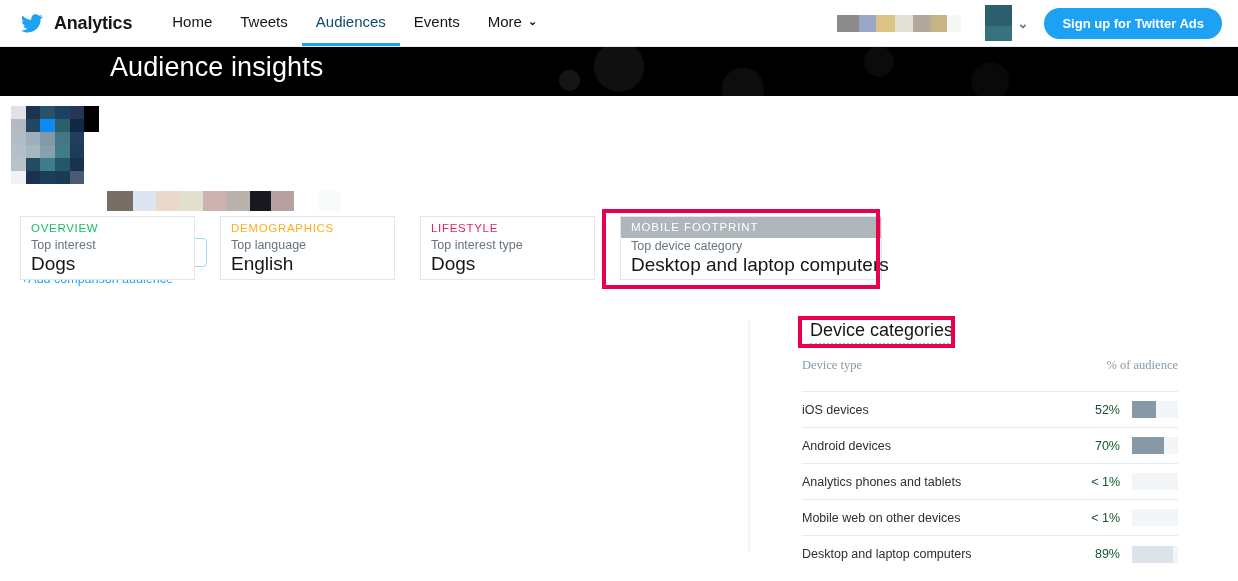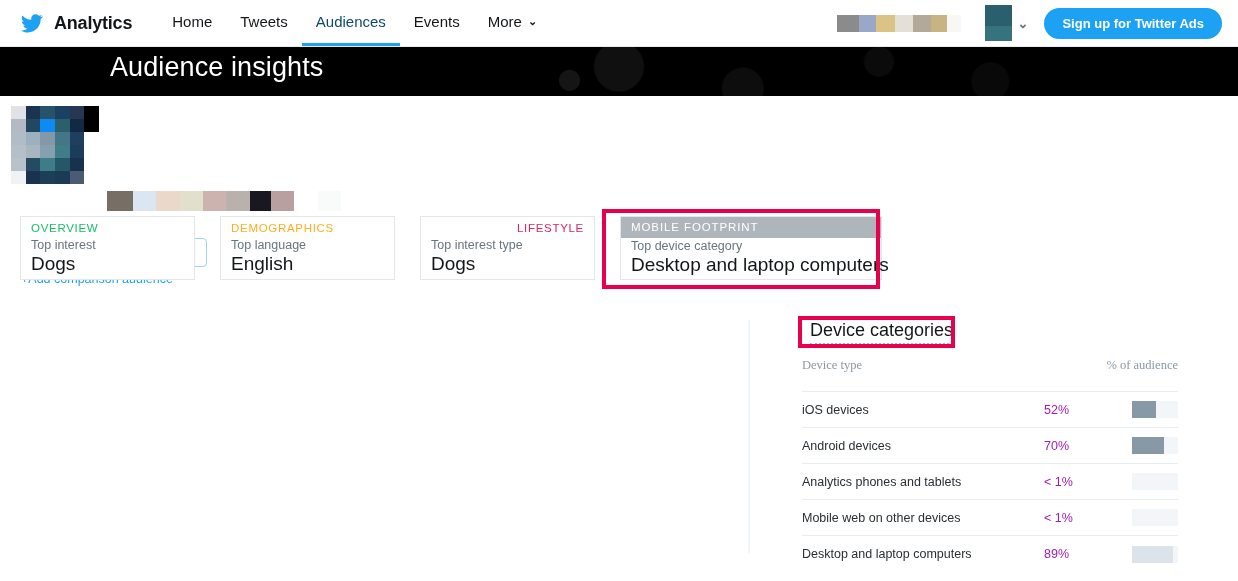--- a/index.html
+++ b/index.html
@@ -197,21 +197,21 @@
   }
   .card.wide { width: 262px; margin-right: 0; padding: 0; }
   .cat {
     font-size: 11.5px;
     letter-spacing: 0.7px;
     font-weight: normal;
     margin-bottom: 4px;
   }
   .cat.overview { color: #17bf63; }
   .cat.demographics { color: #ffad1f; }
-  .cat.lifestyle { color: #e0245e; text-align: right; }
+  .cat.lifestyle { color: #e0245e; }
   .cat.mobile {
     background: #aeb5bb;
     color: #ffffff;
     display: block;
     padding: 4px 10px 5px 10px;
     margin: 0;
     letter-spacing: 0.9px;
   }
   .card-body { padding: 0; }
   .card.wide .card-body { padding: 1px 10px 0 10px; }
@@ -282,23 +282,23 @@
     border-bottom: 1px solid #e6ecf0;
   }
   .trow:last-child { border-bottom: none; }
   .td-type {
     flex: 1;
     font-size: 12.5px;
     color: #292f33;
   }
   .td-pct {
     width: 88px;
-    text-align: left;
+    text-align: right;
     font-size: 12.5px;
-    color: #a21caf;
+    color: #14532d;
     padding-right: 12px;
   }
   .bar-track {
     width: 46px;
     height: 17px;
     background: #f2f6f9;
     position: relative;
     overflow: hidden;
   }
   .bar-fill {

